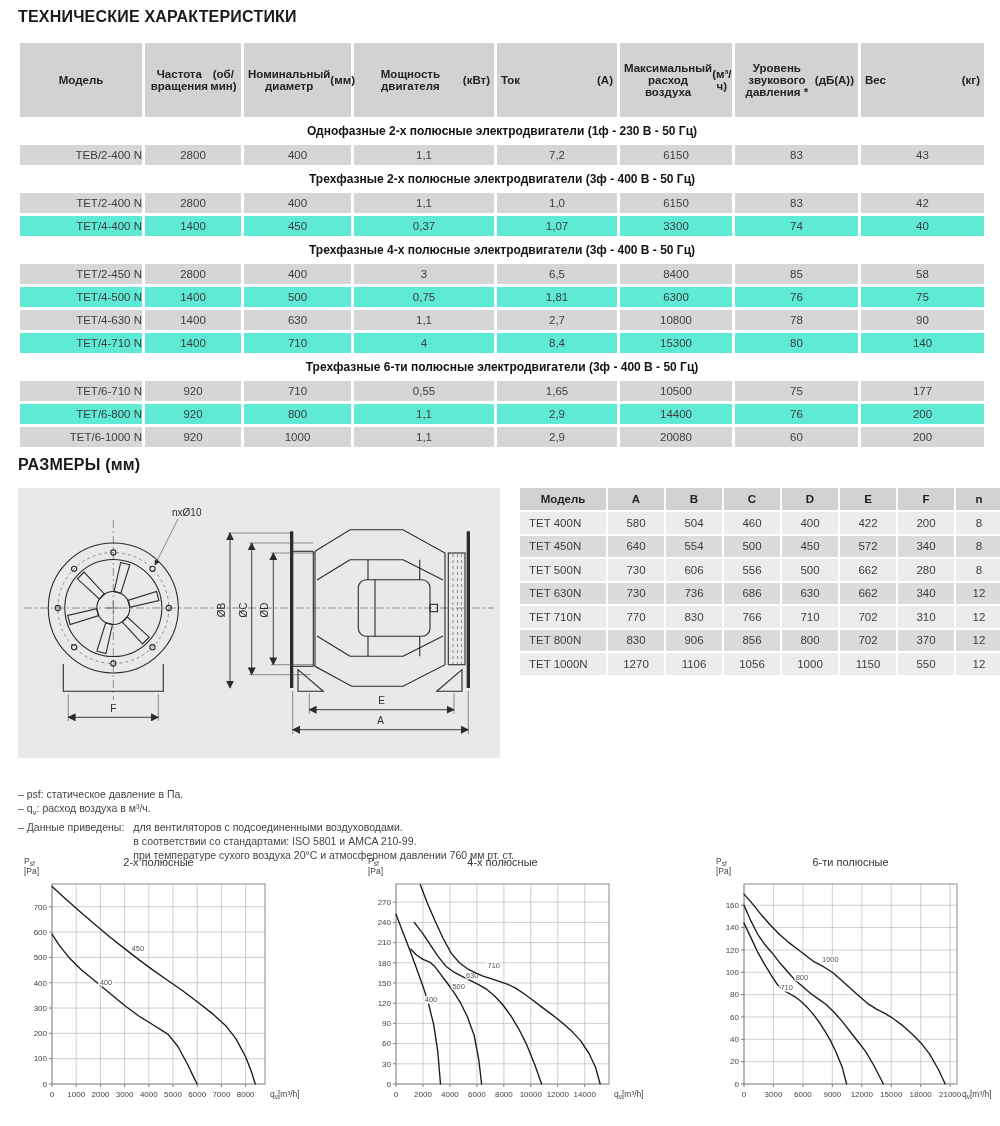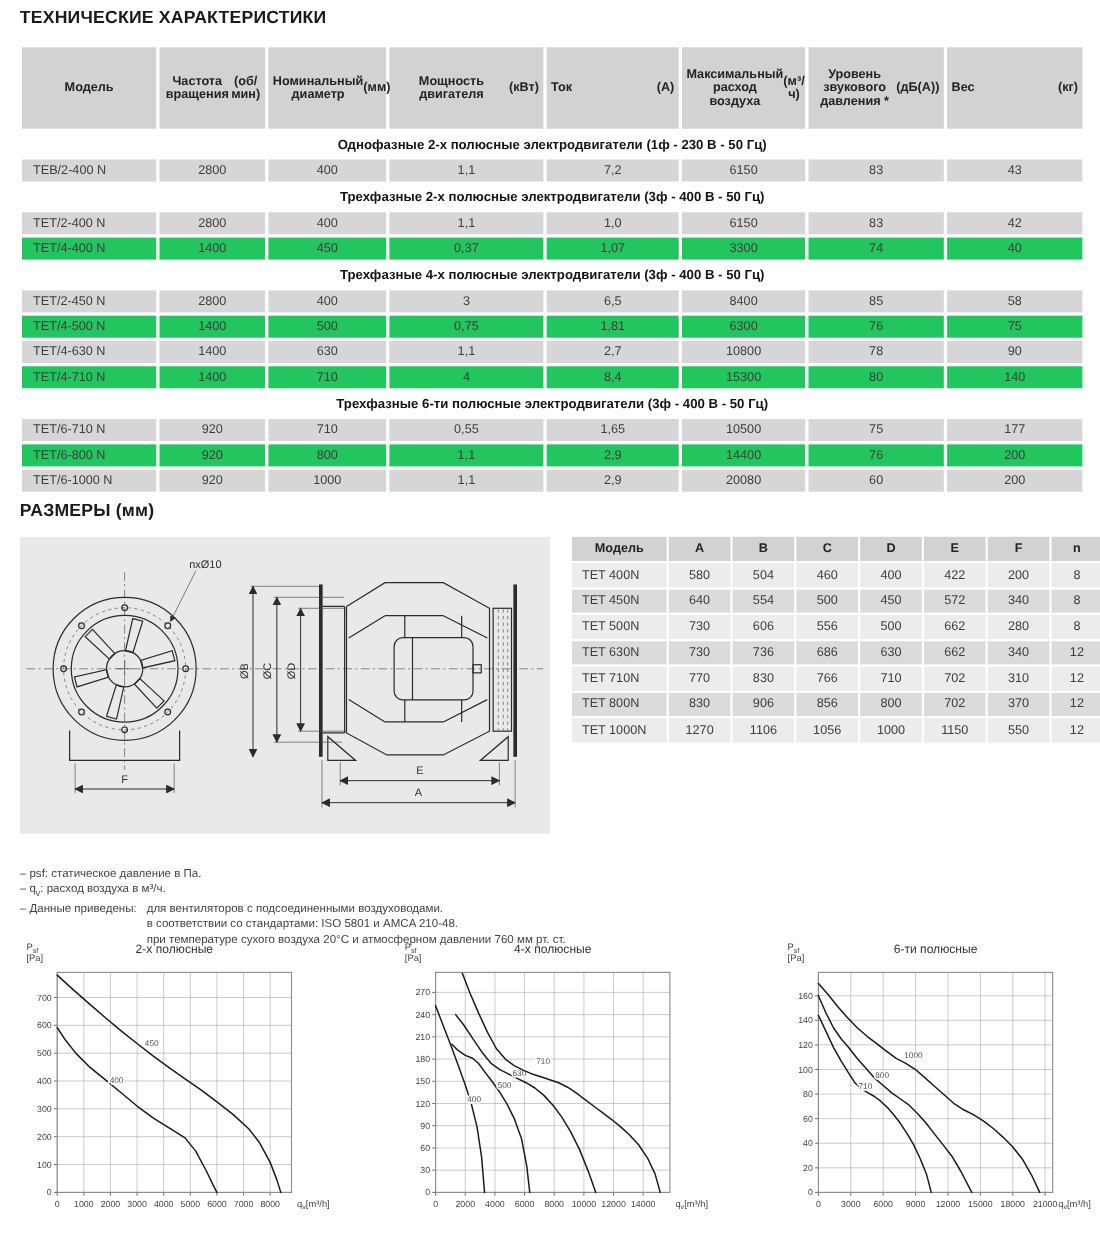--- a/index.html
+++ b/index.html
@@ -8,23 +8,23 @@
 
   .h1 { position:absolute; left:18px; font-size:16px; font-weight:bold; color:#1a1a1a; letter-spacing:.2px; }
 
   
   #spec { position:absolute; left:17px; top:40px; width:970px; border-collapse:separate; border-spacing:3px; table-layout:fixed; }
   #spec th { background:#d2d2d2; height:74px; font-size:11.5px; font-weight:bold; color:#232323; vertical-align:middle; padding:6px 4px; }
   #spec th .hwrap { display:flex; flex-direction:row; justify-content:space-between; height:100%; align-items:center; text-align:center; }
   #spec th .hwrap.center { justify-content:center; }
   #spec td { font-size:11.5px; color:#3d3d3d; text-align:center; height:20px; vertical-align:middle; }
   #spec tr.dk td { background:#d6d6d6; }
-  #spec tr.lt td { background:#22c55e; }
+  #spec tr.lt td { background:#5eead4; }
   #spec tr.sec td { background:#fff; font-weight:bold; font-size:12px; color:#141414; height:22px; }
-  #spec td.model { text-align:left; padding-left:10px; }
+  #spec td.model { text-align:right; padding-left:10px; }
 
   .footnote { position:absolute; left:18px; top:441px; font-size:11px; color:#3a3a3a; }
   .footnote .star { vertical-align:super; font-size:9px; margin-right:3px; }
 
   
   #drawpanel { position:absolute; left:18px; top:488px; width:482px; height:270px; background:#e9e9e9; }
   #dims { position:absolute; left:518px; top:486px; width:480px; border-collapse:separate; border-spacing:2px; table-layout:fixed; }
   #dims th { background:#d2d2d2; height:22px; font-size:11.5px; font-weight:bold; color:#232323; text-align:center; vertical-align:middle; }
   #dims td { font-size:11.5px; color:#3d3d3d; text-align:center; height:21.5px; vertical-align:middle; }
   #dims tr.lt td { background:#ececec; }
@@ -448,21 +448,21 @@
       </tbody>
   </table>
 
   <div id="notes">
     <div>– psf: статическое давление в Па.</div>
     <div><span>– q</span><sub>v</sub><span>: расход воздуха в м³/ч.</span></div>
     <div class="note3">
       <div class="lbl">– Данные приведены:</div>
       <div>
         <div>для вентиляторов с подсоединенными воздуховодами.</div>
-        <div>в соответствии со стандартами: ISO 5801 и AMCA 210-48.</div>
+        <div>в соответствии со стандартами: ISO 5801 и AMCA 210-99.</div>
         <div>при температуре сухого воздуха 20°С и атмосферном давлении 760 мм рт. ст.</div>
       </div>
     </div>
   </div>
 
   <div class="chart" style="left:14px;"><svg width="302" height="258" viewBox="0 0 302 258">
         <line x1="38" y1="32" x2="38" y2="232" class="grid"></line>
         <line x1="38" y1="232" x2="38" y2="235" class="axis"></line>
         <text x="38" y="245" class="tick" text-anchor="middle">0</text>
         <line x1="62.20454545454545" y1="32" x2="62.20454545454545" y2="232" class="grid"></line>

